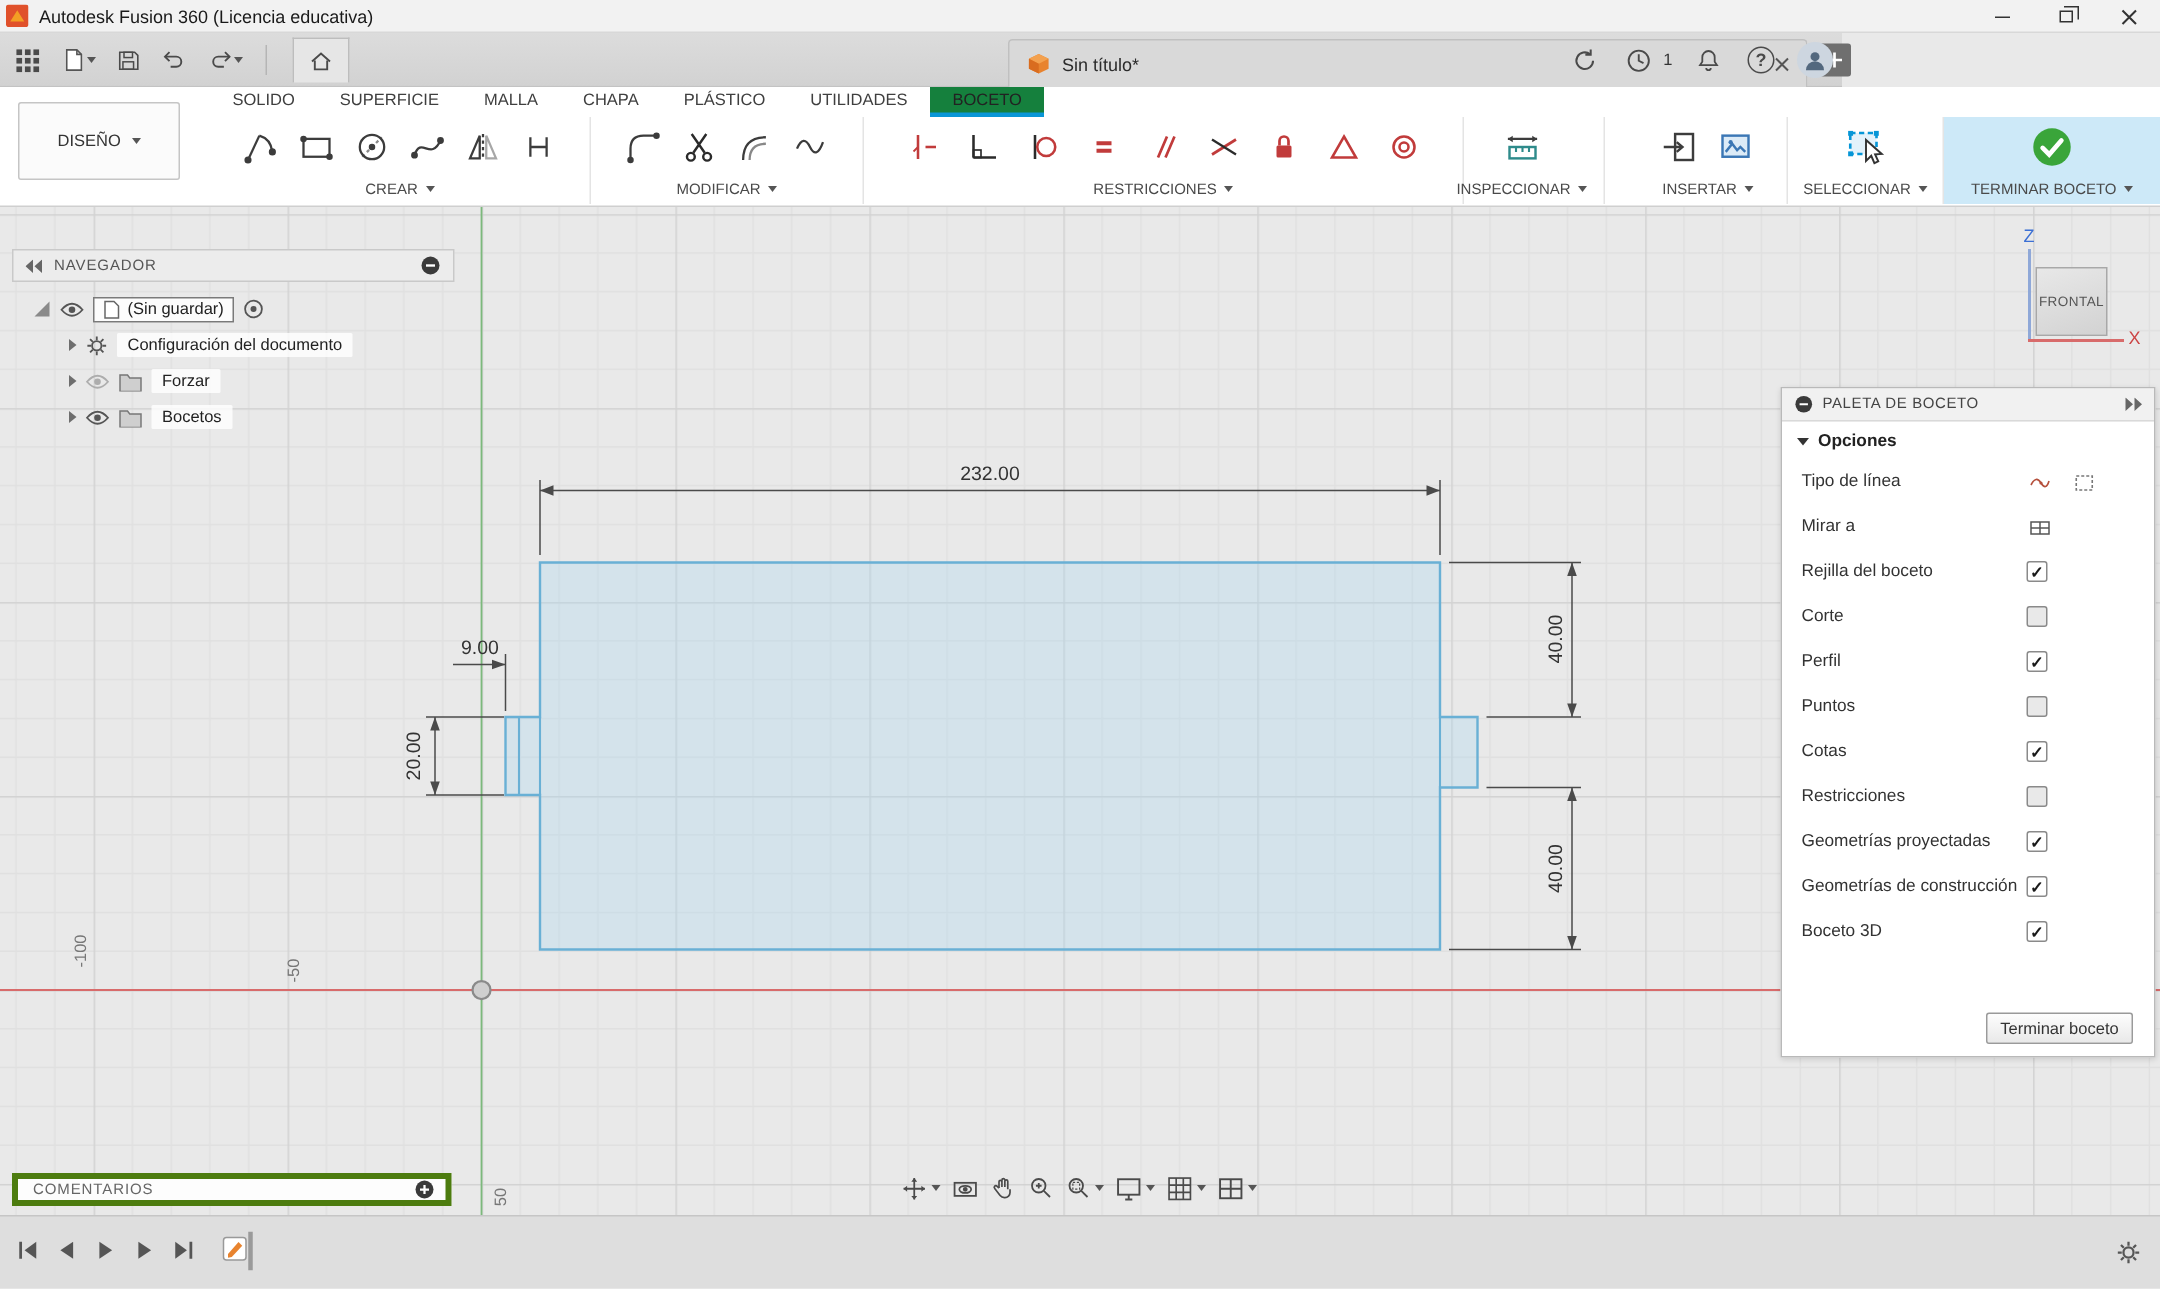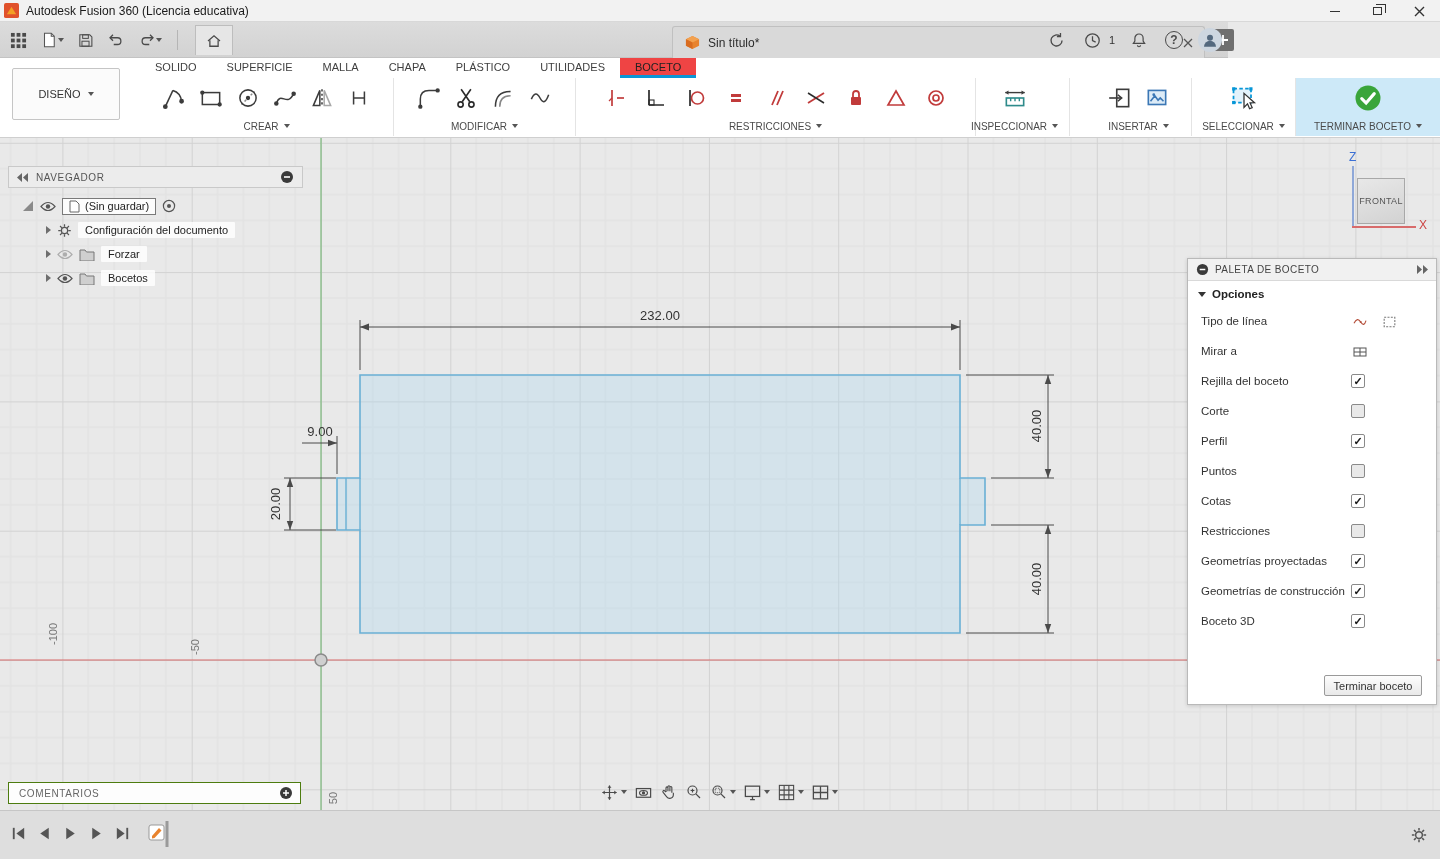--- a/index.html
+++ b/index.html
@@ -35,21 +35,21 @@
   .badge-num { font-size:11px; color:#333; margin-left:-8px; }
   .avatar { width:24px; height:24px; border-radius:50%; background:#cdd6e0; display:flex; align-items:center; justify-content:center; overflow:hidden; }
   .help-glyph { width:18px; height:18px; border:1.4px solid #4a4a4a; border-radius:50%; display:flex; align-items:center; justify-content:center; font-size:12px; font-weight:bold; color:#4a4a4a; }
   .help-glyph::after { content:"?"; }
 
   
   .ribbon { position:absolute; top:58px; left:0; width:1440px; height:80px; background:#ffffff; border-bottom:1px solid #cfcfcf; }
   .design-btn { position:absolute; left:12px; top:10px; width:108px; height:52px; background:#fbfbfb; border:1px solid #c5c5c5; border-radius:2px; display:flex; align-items:center; justify-content:center; gap:7px; font-size:11px; color:#333; }
   .rtabs { position:absolute; left:140px; top:0; height:20px; display:flex; }
   .rtab { padding:3px 15px 0 15px; font-size:11px; color:#3f3f3f; height:20px; }
-  .rtab.active { background:#ef4444; border-bottom:3px solid #0a96d6; color:#222; }
+  .rtab.active { background:#15803d; border-bottom:3px solid #0a96d6; color:#222; }
   .tools { position:absolute; left:0; top:20px; width:1440px; height:60px; }
   .tgroup { position:absolute; top:0; height:58px; border-right:1px solid #e4e4e4; }
   .tgroup .icons { height:40px; display:flex; align-items:center; justify-content:center; gap:11px; }
   .tgroup .glabel { height:16px; display:flex; align-items:center; justify-content:center; gap:5px; font-size:10px; color:#4a4a4a; }
   .tgroup.hl { background:#cde9f8; }
 
   
   .canvas { position:absolute; top:138px; left:0; width:1440px; height:672px; background:#e9e9e9; }
   .canvas > svg.scene { position:absolute; left:0; top:0; }
 
@@ -84,21 +84,21 @@
 
   
   .viewcube { position:absolute; left:1340px; top:10px; width:100px; height:95px; }
   .vc-z { position:absolute; left:9px; top:2px; font-size:12px; color:#3b6fd4; }
   .vc-zline { position:absolute; left:12px; top:18px; width:1.5px; height:60px; background:#8fa8d8; }
   .vc-face { position:absolute; left:17px; top:30px; width:48px; height:46px; background:linear-gradient(160deg,#e8e8e8,#d2d2d2); border:1px solid #a8a8a8; display:flex; align-items:center; justify-content:center; font-size:9px; color:#555; letter-spacing:.3px; }
   .vc-xline { position:absolute; left:12px; top:78px; width:64px; height:1.5px; background:#d86b6b; }
   .vc-x { position:absolute; left:79px; top:70px; font-size:12px; color:#cc4444; }
 
   
-  .comments { position:absolute; left:8px; top:644px; width:293px; height:22px; background:#fdfdfd; border:1px solid #4d7c0f; display:flex; align-items:center; }
+  .comments { position:absolute; left:8px; top:644px; width:293px; height:22px; background:#fdfdfd; border:4px solid #4d7c0f; display:flex; align-items:center; }
   .comments .ctitle { margin-left:10px; font-size:10px; letter-spacing:.6px; color:#666; }
   .comments .cplus { margin-left:auto; margin-right:7px; }
 
   
   .navbar { position:absolute; left:600px; top:642px; height:24px; display:flex; align-items:center; gap:7px; }
   .nbi { display:flex; align-items:center; gap:2px; }
   .mini-caret { width:0; height:0; border-left:3px solid transparent; border-right:3px solid transparent; border-top:4px solid #555; }
 
   
   .timeline { position:absolute; top:810px; left:0; width:1440px; height:49px; background:#dedede; border-top:1px solid #c6c6c6; }

